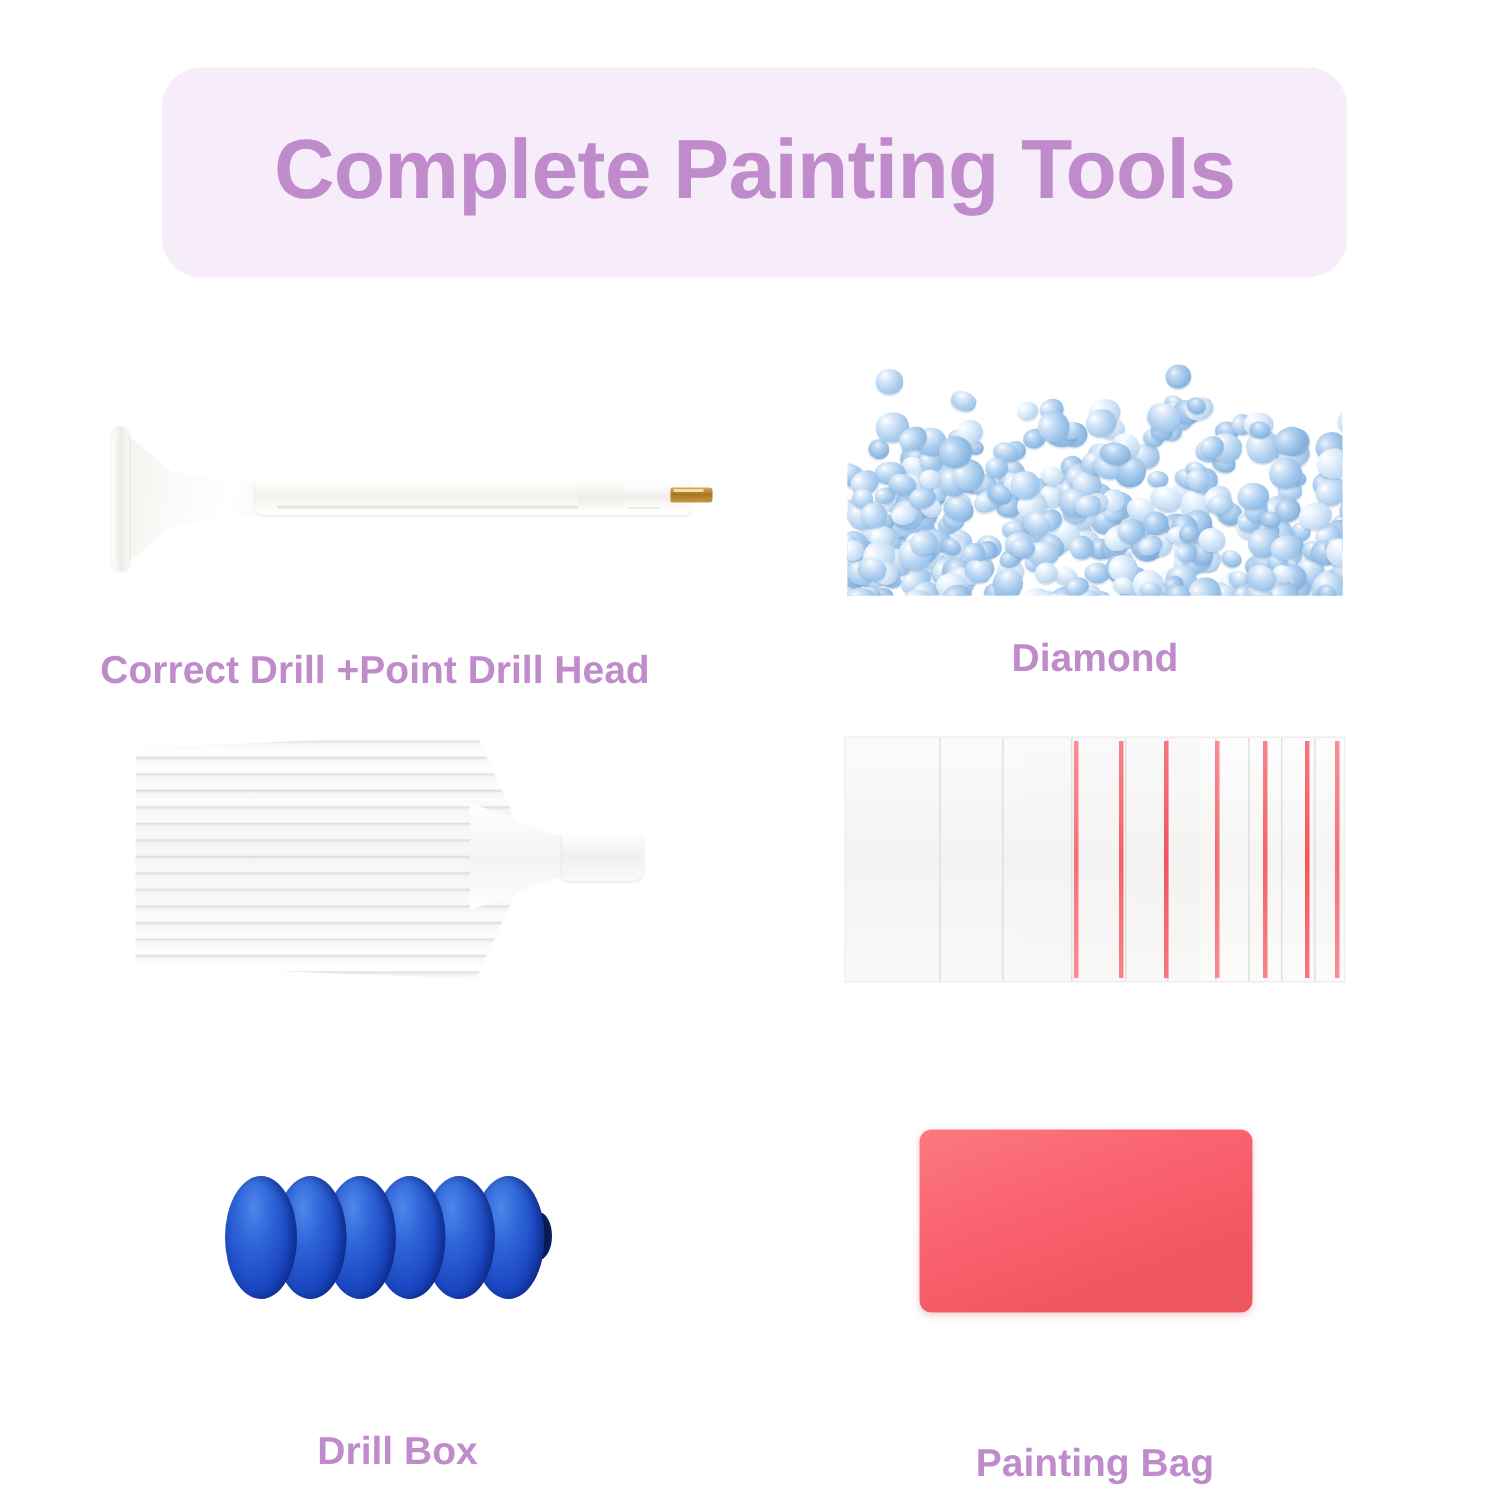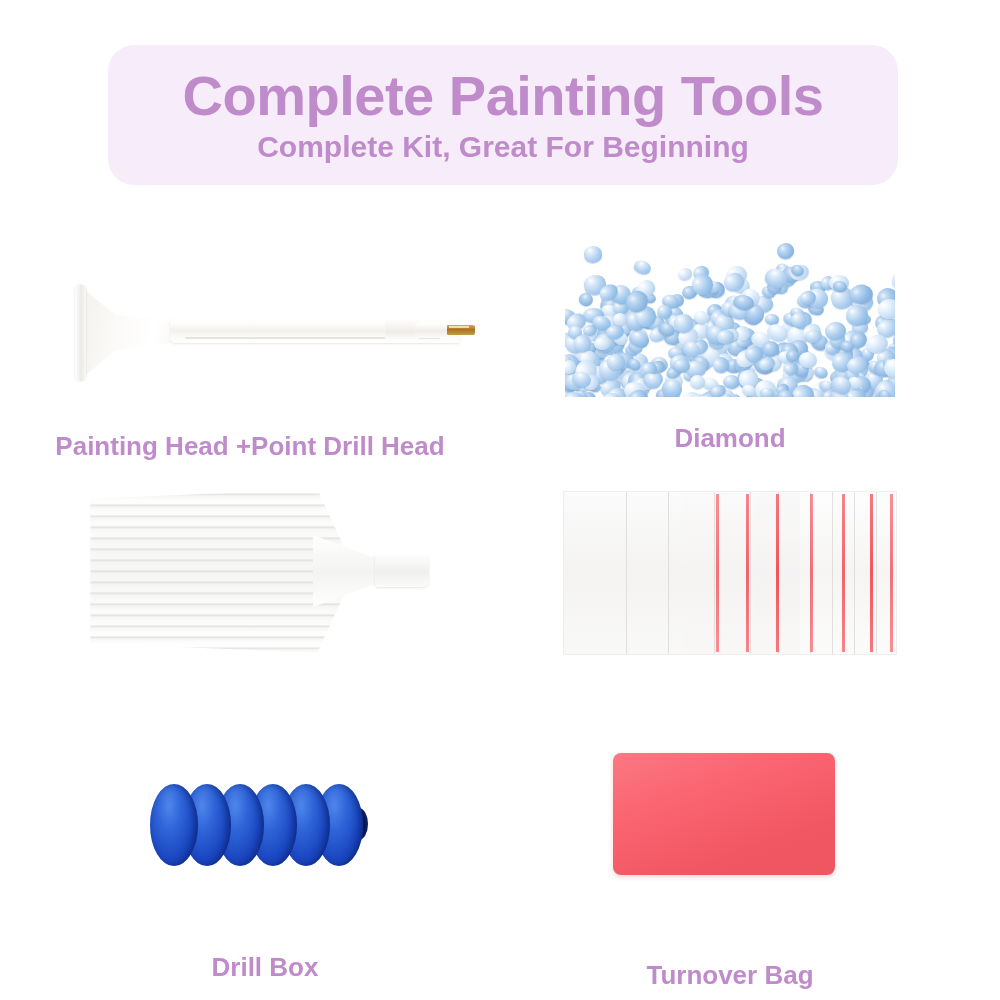--- a/index.html
+++ b/index.html
@@ -339,39 +339,38 @@
     background: linear-gradient(160deg,
        #fb7882 0%, #f9636f 38%, #f15763 72%, #ed5561 100%);
     box-shadow: 0 2px 5px rgba(210,110,120,0.3);
   }
 </style>
 </head>
 <body>
 
 <div class="header-banner">
   <div class="header-title">Complete Painting Tools</div>
-  <div class="header-subtitle">Complete Kit, Great For Beginning</div>
 </div>
 
 <div class="grid">
 
   <div class="cell cell-pen">
     <div class="cell-media">
       <div class="pen-wrap">
         <div class="pen-flare"></div>
         <div class="pen-blade"></div>
         <div class="pen-shaft"></div>
         <div class="pen-shaft-seam"></div>
         <div class="pen-collar"></div>
         <div class="pen-ferrule"></div>
         <div class="pen-tip"></div>
         <div class="pen-tip-hilite"></div>
       </div>
     </div>
-    <div class="cell-label">Painting Head +Point Drill Head</div>
+    <div class="cell-label">Correct Drill +Point Drill Head</div>
   </div>
 
   <div class="cell cell-box">
     <div class="cell-media">
       <div class="tray-wrap">
         <div class="tray-body"></div>
         <div class="tray-ridges"></div>
         <div class="tray-neck"></div>
         <div class="tray-spout"></div>
       </div>
@@ -796,21 +795,21 @@
           <div class="bag-fold" style="left: 312px;"></div>
           <div class="bag-stripe" style="left: 152px; opacity: 0.75;"></div>
           <div class="bag-stripe" style="left: 182px; opacity: 0.83;"></div>
           <div class="bag-stripe" style="left: 212px; opacity: 0.91;"></div>
           <div class="bag-stripe" style="left: 246px; opacity: 0.75;"></div>
           <div class="bag-stripe" style="left: 278px; opacity: 0.83;"></div>
           <div class="bag-stripe" style="left: 306px; opacity: 0.91;"></div>
           <div class="bag-stripe" style="left: 326px; opacity: 0.75;"></div>
         </div>
     </div>
-    <div class="cell-label">Turnover Bag</div>
+    <div class="cell-label">Painting Bag</div>
   </div>
 
   <div class="cell cell-grip">
     <div class="cell-media">
       <div class="grip-wrap" id="grip-body">
           <div class="grip-seg" style="left: 165px; z-index: 5;"></div>
           <div class="grip-seg" style="left: 132px; z-index: 6;"></div>
           <div class="grip-seg" style="left: 99px; z-index: 7;"></div>
           <div class="grip-seg" style="left: 66px; z-index: 8;"></div>
           <div class="grip-seg" style="left: 33px; z-index: 9;"></div>

